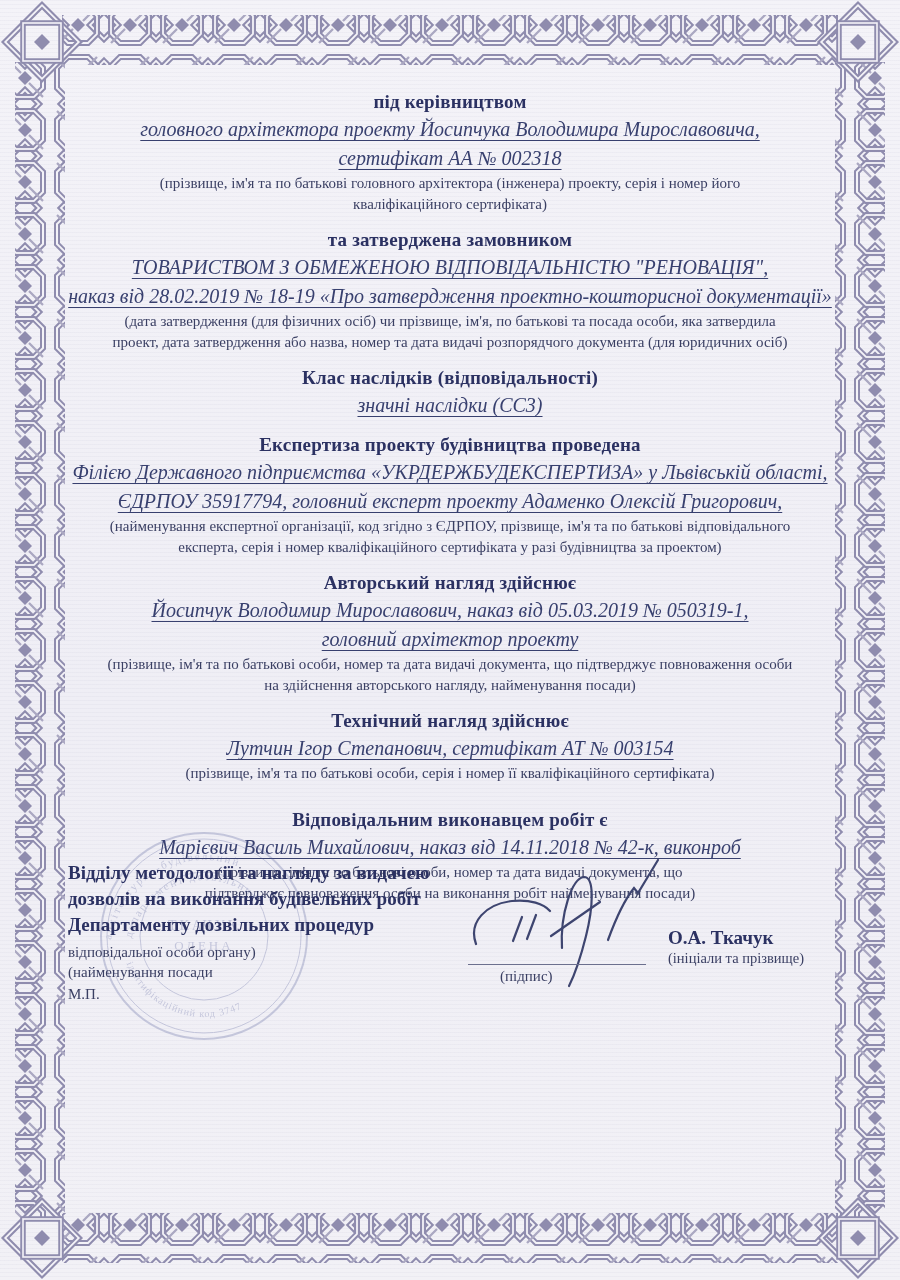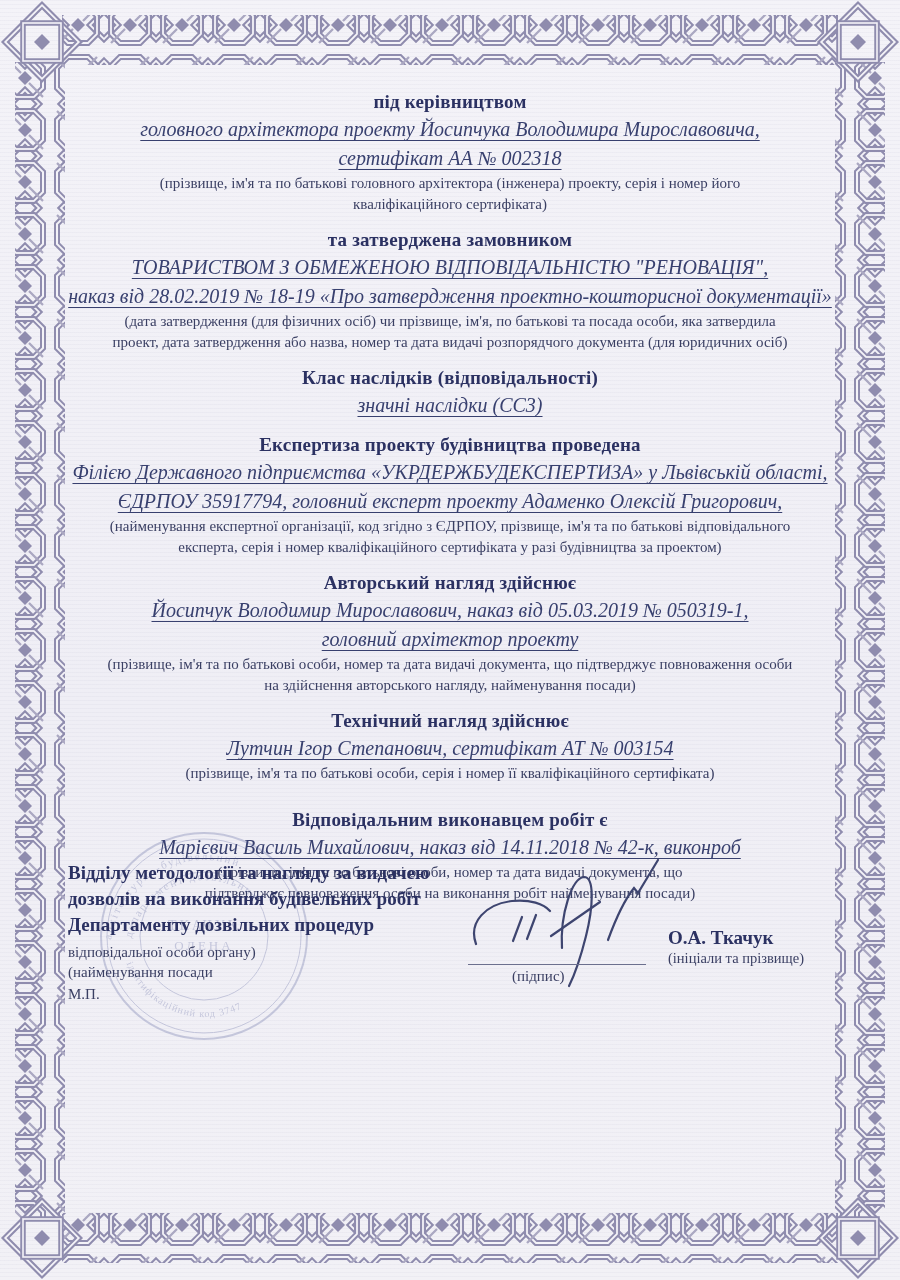--- a/index.html
+++ b/index.html
@@ -61,21 +61,21 @@
   }
   .pos-caption{font-size:15px;line-height:20px;color:#3a3f63;margin-top:4px;}
   .seal-mark{font-size:15px;line-height:20px;color:#3a3f63;margin-top:2px;}
 
   .sig-col{width:200px;position:relative;margin-left:8px;}
   .sig-line{
     position:absolute;top:104px;left:0;width:178px;
     border-bottom:1px solid #6b6f8e;
   }
   .sig-caption{
-    position:absolute;top:108px;left:44px;
+    position:absolute;top:108px;left:32px;
     font-size:15px;color:#3a3f63;
   }
   .scrawl{position:absolute;top:-16px;left:-18px;}
 
   .name-col{width:172px;text-align:left;padding-top:66px;}
   .sig-name{font-weight:bold;font-size:19px;line-height:24px;color:#2b3162;}
   .sig-name-caption{font-size:14.5px;color:#3a3f63;}
 
   .stamp{
     position:absolute;left:88px;top:826px;

